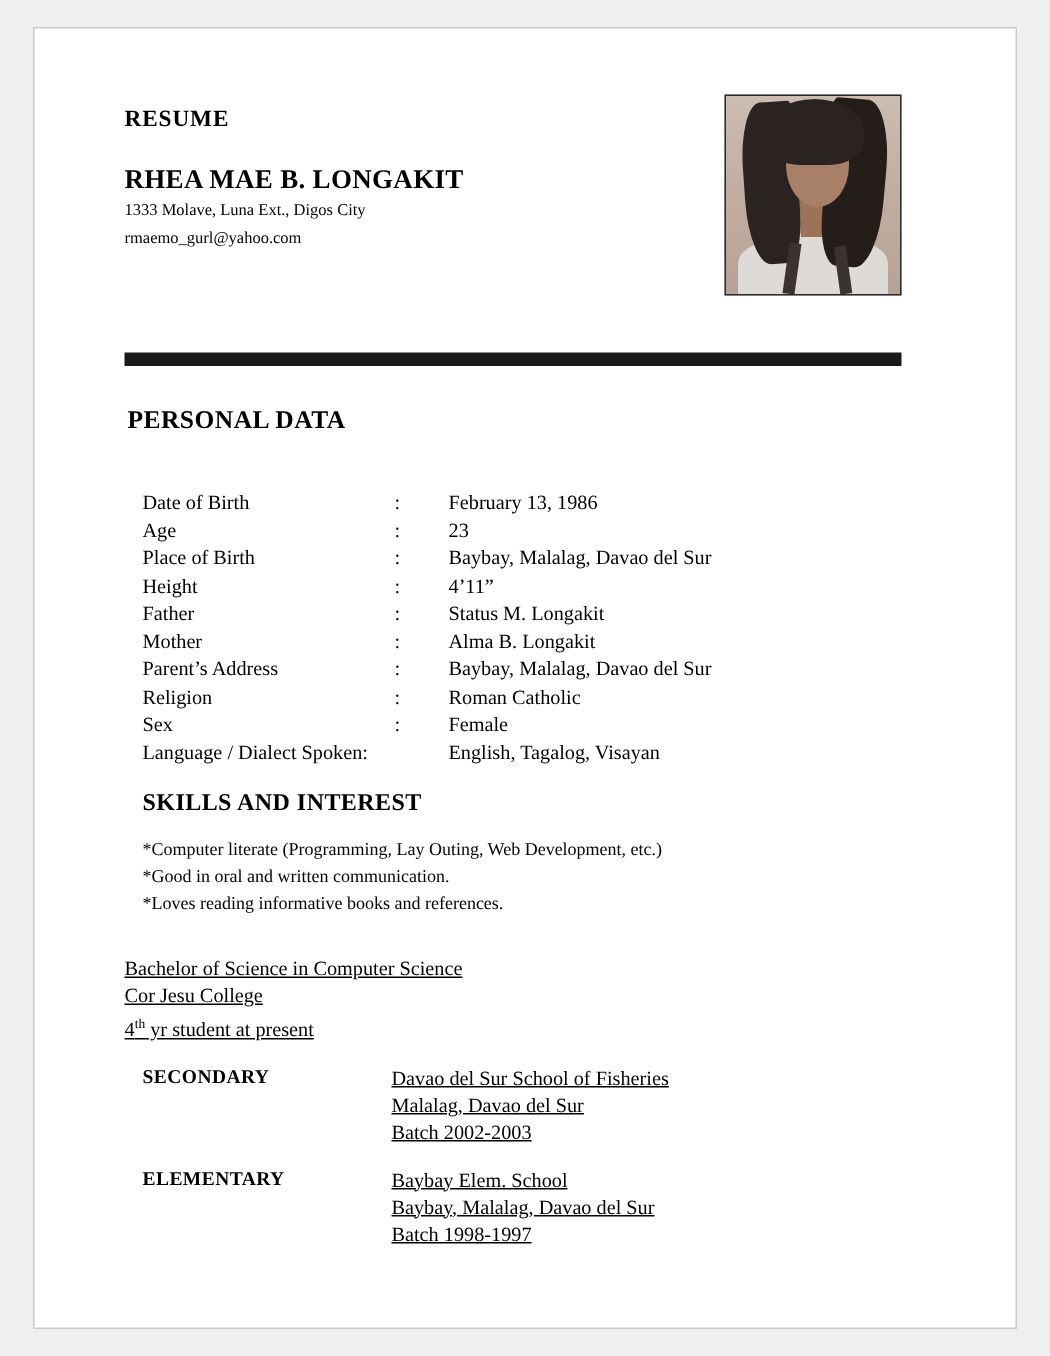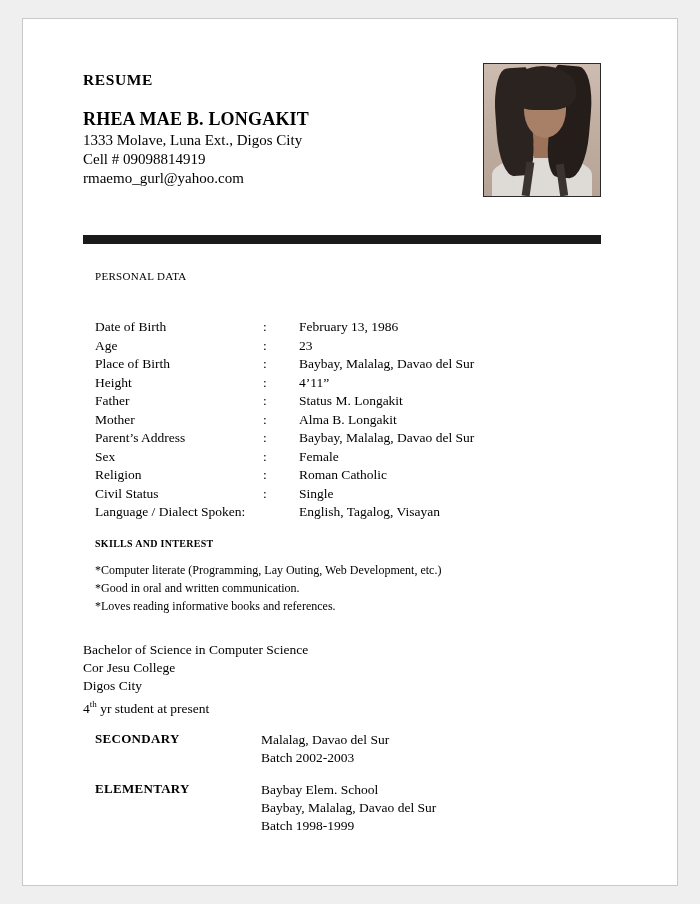--- a/index.html
+++ b/index.html
@@ -45,21 +45,21 @@
     letter-spacing: 0.6px;
     margin: 12px 0 0 0;
   }
   .name {
     font-weight: bold;
     font-size: 18px;
     letter-spacing: 0.2px;
     margin-top: 20px;
   }
   .contact-line {
-    font-size: 15px;
+    font-size: 11px;
     line-height: 17px;
     margin-top: 2px;
   }
   .photo {
     position: absolute;
     right: 0;
     top: -8px;
     width: 116px;
     height: 132px;
     border: 1px solid #2b2b2b;
@@ -148,44 +148,44 @@
   }
 
   .rule {
     height: 9px;
     background: #1a1a1a;
     margin: 14px 0 0 0;
   }
 
   
   .section-title {
-    font-weight: normal;
-    font-size: 11px;
+    font-weight: bold;
+    font-size: 17px;
     letter-spacing: 0.3px;
-    margin: 26px 0 12px 12px;
+    margin: 26px 0 12px 2px;
   }
   .data-table {
     margin-left: 12px;
     border-collapse: collapse;
     font-size: 13.5px;
     margin-top: 36px;
   }
   .data-table td {
     padding: 0 0 1px 0;
     line-height: 17.5px;
     vertical-align: top;
     white-space: nowrap;
   }
   .td-label { width: 168px; }
   .td-colon { width: 36px; }
   .td-value { }
 
   .skills-title {
     font-weight: bold;
-    font-size: 10px;
+    font-size: 16px;
     margin: 16px 0 12px 12px;
     letter-spacing: 0.3px;
   }
   .skill-line {
     margin-left: 12px;
     font-size: 12px;
     line-height: 18px;
   }
 
   .edu {
@@ -201,34 +201,33 @@
     font-weight: bold;
     font-size: 13px;
     letter-spacing: 0.3px;
     padding-left: 12px;
     box-sizing: border-box;
   }
   .edu-detail {
     font-size: 13.5px;
     line-height: 18px;
   }
-  .edu-detail div { white-space: nowrap; }
+  .edu-detail div { white-space: nowrap; text-decoration: underline; }
   sup { font-size: 9px; }
 </style>
 </head>
 <body>
 
 <div class="page-frame">
   <div class="doc">
 
     <div class="header">
       <div class="resume-title">RESUME</div>
       <div class="name">RHEA MAE B. LONGAKIT</div>
       <div class="contact-line">1333 Molave, Luna Ext., Digos City</div>
-      <div class="contact-line">Cell # 09098814919</div>
       <div class="contact-line">rmaemo_gurl@yahoo.com</div>
 
       <div class="photo">
         <div class="photo-inner"></div>
         <div class="photo-shoulders"></div>
         <div class="photo-neck"></div>
         <div class="photo-hair-l"></div>
         <div class="photo-hair-r"></div>
         <div class="photo-face"></div>
         <div class="photo-hair-top"></div>
@@ -272,70 +271,65 @@
           <td class="td-label">Mother</td>
           <td class="td-colon">:</td>
           <td class="td-value">Alma B. Longakit</td>
         </tr>
         <tr>
           <td class="td-label">Parent’s Address</td>
           <td class="td-colon">:</td>
           <td class="td-value">Baybay, Malalag, Davao del Sur</td>
         </tr>
         <tr>
+          <td class="td-label">Religion</td>
+          <td class="td-colon">:</td>
+          <td class="td-value">Roman Catholic</td>
+        </tr>
+        <tr>
           <td class="td-label">Sex</td>
           <td class="td-colon">:</td>
           <td class="td-value">Female</td>
-        </tr>
-        <tr>
-          <td class="td-label">Religion</td>
-          <td class="td-colon">:</td>
-          <td class="td-value">Roman Catholic</td>
-        </tr>
-        <tr>
-          <td class="td-label">Civil Status</td>
-          <td class="td-colon">:</td>
-          <td class="td-value">Single</td>
         </tr>
         <tr>
           <td class="td-label" colspan="2">Language / Dialect Spoken:</td>
           <td class="td-value">English, Tagalog, Visayan</td>
         </tr>
       </tbody>
     </table>
 
     <div class="skills-title">SKILLS AND INTEREST</div>
     <div class="skill-line">*Computer literate (Programming, Lay Outing, Web Development, etc.)</div>
     <div class="skill-line">*Good in oral and written communication.</div>
     <div class="skill-line">*Loves reading informative books and references.</div>
 
     <div class="edu">
 
       <div class="edu-row">
         <div class="edu-detail">
           <div>Bachelor of Science in Computer Science</div>
           <div>Cor Jesu College</div>
-          <div>Digos City</div>
           <div>4<sup>th</sup> yr student at present</div>
         </div>
       </div>
 
       <div class="edu-row">
         <div class="edu-level">SECONDARY</div>
         <div class="edu-detail">
+          <div>Davao del Sur School of Fisheries</div>
           <div> Malalag, Davao del Sur</div>
           <div> Batch 2002-2003</div>
         </div>
       </div>
 
       <div class="edu-row">
         <div class="edu-level">ELEMENTARY</div>
         <div class="edu-detail">
           <div>Baybay Elem. School</div>
           <div>Baybay, Malalag, Davao del Sur</div>
-          <div>Batch 1998-1999</div>
+          <div>Batch 1998-1997</div>
         </div>
       </div>
 
     </div>
 
   </div>
 </div>
 
 </body></html>

